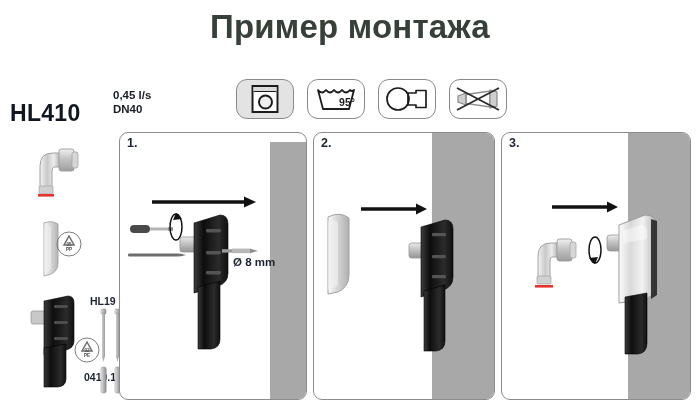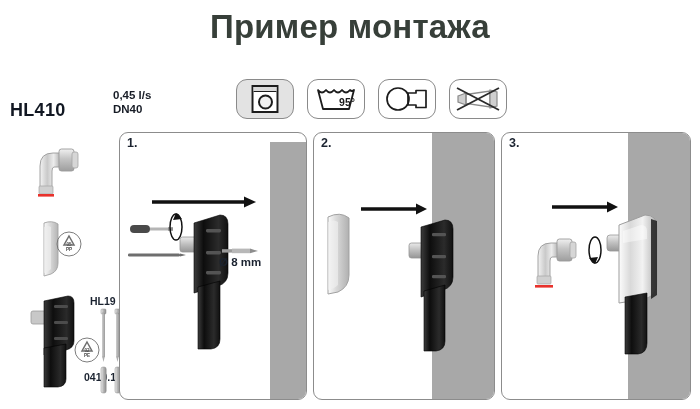--- a/index.html
+++ b/index.html
@@ -17,21 +17,21 @@
     position:absolute;left:0;top:8px;width:700px;
     text-align:center;
     font-size:33px;font-weight:700;
     color:#373f39;
     letter-spacing:0.2px;
   }
 
   
   .product-code{
     position:absolute;left:10px;top:100px;
-    font-size:18px;font-weight:700;
+    font-size:23px;font-weight:700;
     color:#111722;
     letter-spacing:0.3px;
   }
 
   
   .spec{
     position:absolute;left:113px;top:88px;
     font-size:11.5px;font-weight:700;line-height:14px;
     color:#171c26;
   }
@@ -343,21 +343,21 @@
       </svg>
     </div>
 
     <div style="position:absolute;left:102px;top:108px;">
       <svg width="36" height="8" viewBox="0 0 36 8">
         <rect x="0" y="2.2" width="10" height="3.4" fill="#9a9a9a"></rect>
         <rect x="10" y="1.6" width="18" height="4.6" fill="#b8b8b8"></rect>
         <path d="M28,1.6 L36,4 L28,6.2 Z" fill="#8d8d8d"></path>
       </svg>
     </div>
-    <div class="dia-label" style="left:99px;top:123px;">Ø 8 mm</div>
+    <div class="dia-label" style="left:113px;top:123px;">Ø 8 mm</div>
 
   </div>
 
   <div class="panel" id="panel2">
     <div class="panel-num">2.</div>
     <div class="wall" id="wall2"></div>
 
     <div class="arrow" style="left:47px;top:70px;width:66px;">
       <svg width="66" height="12" viewBox="0 0 66 12">
         <line x1="0" y1="6" x2="55" y2="6" stroke="#111" stroke-width="3.4"></line>

